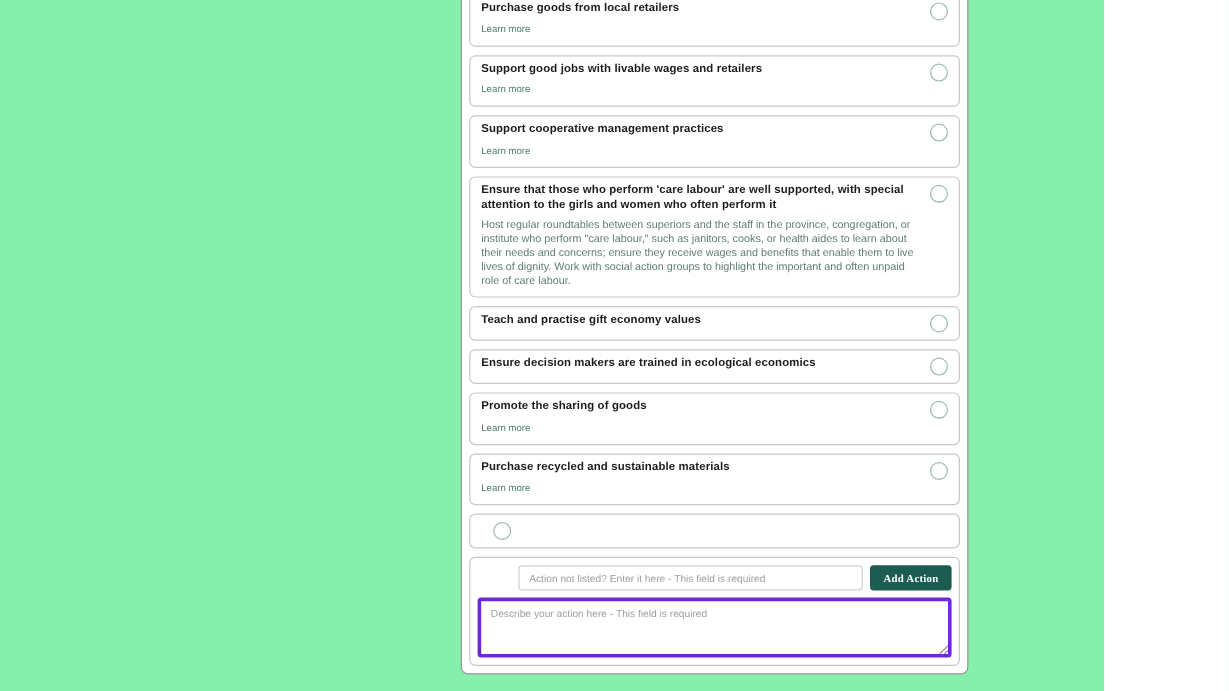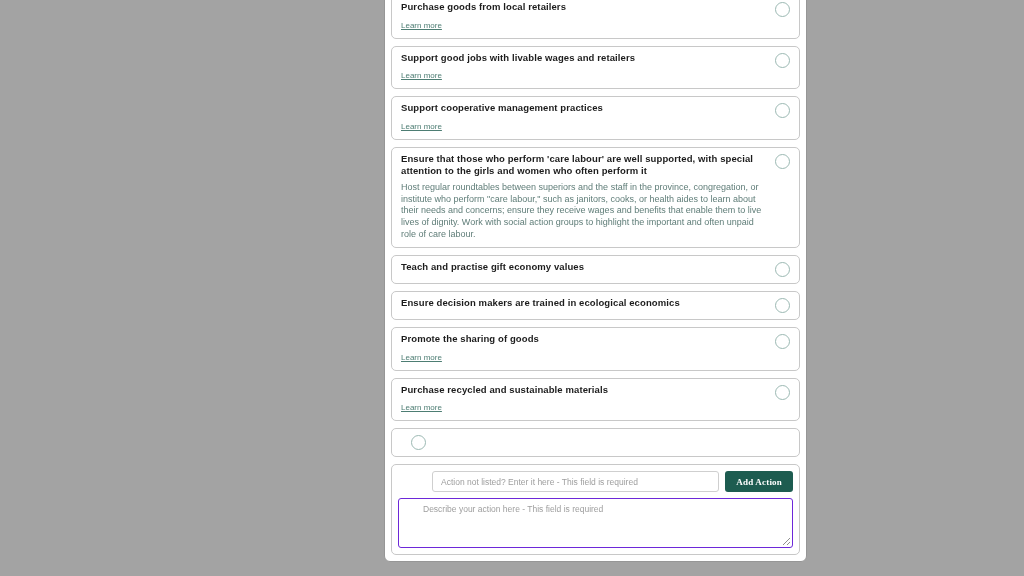--- a/index.html
+++ b/index.html
@@ -1,19 +1,19 @@
 <!DOCTYPE html>
 <html><head>
 <meta charset="utf-8">
 <style>
   * { margin:0; padding:0; box-sizing:border-box; }
   html,body { background:#ffffff; }
   .viewport {
-    position:relative; width:1024px; height:576px; overflow:hidden;
-    background:#a3a3a3; font-family:"Liberation Sans", sans-serif;
+    position:relative; width:920px; height:576px; overflow:hidden;
+    background:#86efac; font-family:"Liberation Sans", sans-serif;
   }
   .main-col { position:absolute; left:384px; top:-12px; width:423px; }
 
   
   .actions-wrapper {
     border:1.5px solid #969696; border-radius:6px;
     padding:6px; display:flex; flex-direction:column; gap:7px;
     background:#ffffff;
   }
 
@@ -21,21 +21,21 @@
     border:1px solid #c8c8c8; border-radius:5px; background:#fff;
     padding:5px 9px 6px 9px; display:flex; align-items:flex-start;
   }
   .card-main { flex:1; min-width:0; }
   .card-title {
     font-weight:bold; font-size:9.5px; line-height:1.32; color:#1c1c1c;
     letter-spacing:.1px;
   }
   .learn-more {
     display:inline-block; margin-top:2px; font-size:8px; color:#4d7d73;
-    text-decoration:underline; cursor:pointer;
+    cursor:pointer;
   }
   .card-desc {
     margin-top:4px; font-size:9px; line-height:1.32; color:#5f7d78;
   }
   .radio {
     flex:none; width:15px; height:15px; margin-left:10px; margin-top:1px;
     border:1px solid #9cb9b3; border-radius:50%; background:#fff; cursor:pointer;
   }
 
   
@@ -47,22 +47,22 @@
     font-family:"Liberation Sans", sans-serif; outline:none;margin-left:34px;
   }
   .add-input::placeholder, .add-ta::placeholder { color:#9e9e9e; }
   .add-btn {
     flex:none; background:#1d5c50; color:#ffffff; font-weight:bold;
     font-size:9px; border:none; border-radius:3px; padding:0 11px;
     font-family:Liberation Serif, serif; cursor:pointer; letter-spacing:.2px;
   }
   .ta-wrap { position:relative; }
   .add-ta {
-    display:block; width:100%; height:50px; border:1px solid #6d28d9;
-    border-radius:3px; padding:5px 24px; font-size:8.5px; color:#333;
+    display:block; width:100%; height:50px; border:3px solid #6d28d9;
+    border-radius:3px; padding:5px 8px; font-size:8.5px; color:#333;
     font-family:"Liberation Sans", sans-serif; resize:none; outline:none;
   }
   .grip { position:absolute; right:3px; bottom:3px; width:8px; height:8px; }
 </style>
 </head>
 <body>
 
 <div class="viewport">
   <div class="main-col">
 

